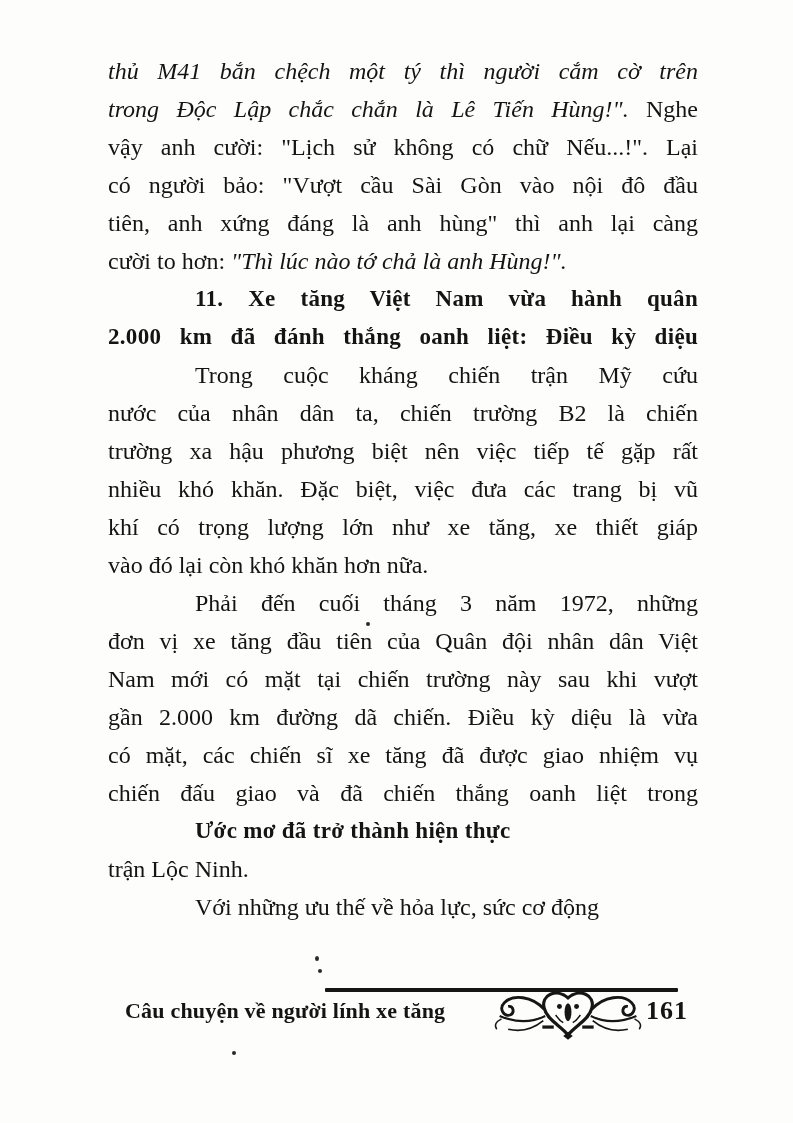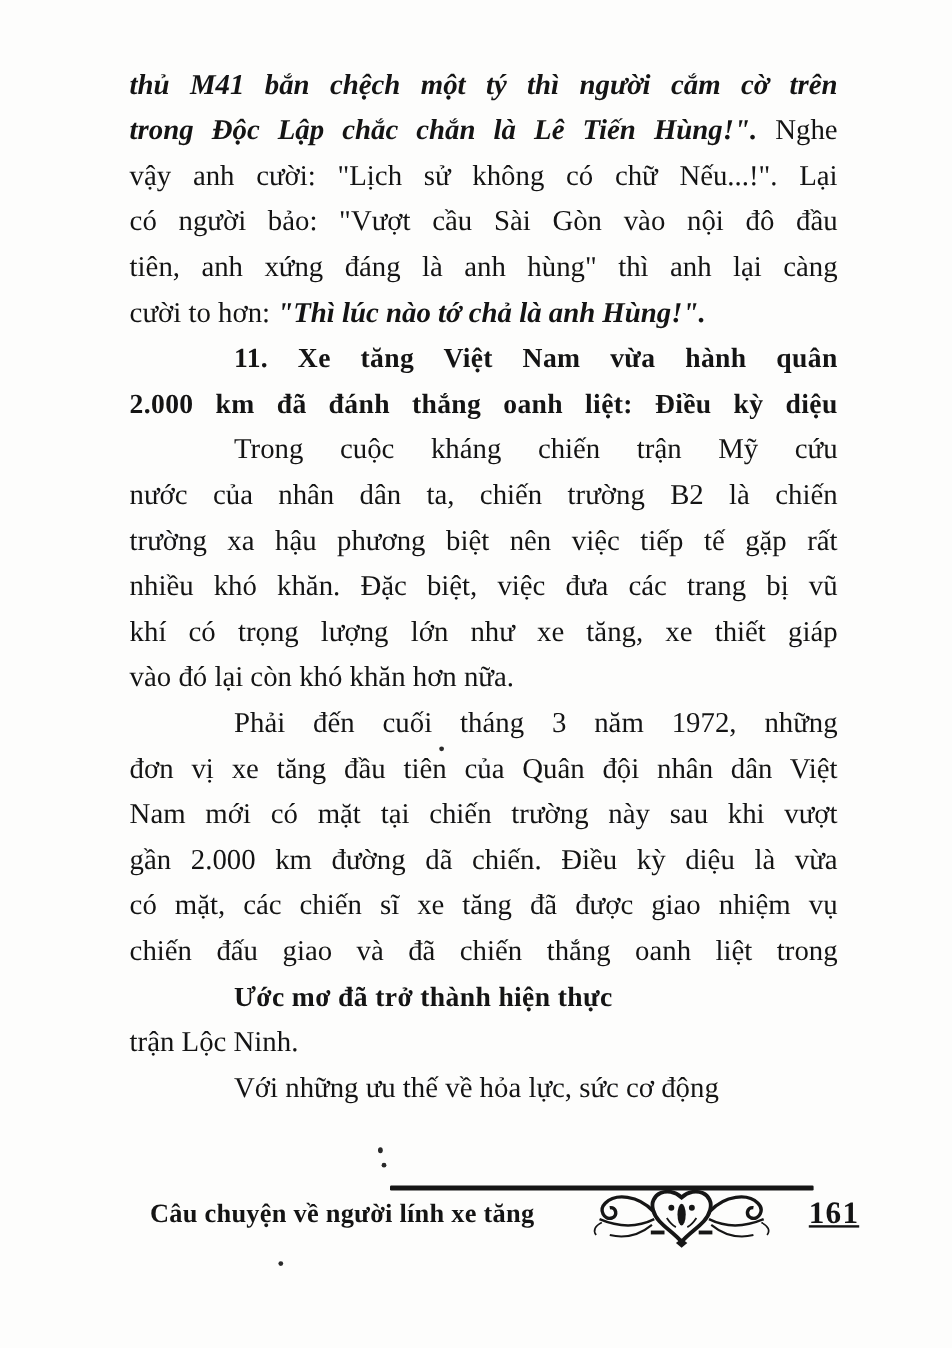--- a/index.html
+++ b/index.html
@@ -11,27 +11,27 @@
   }
   .page{position:absolute;inset:0;}
   .body-text{
     position:absolute;left:108px;top:52px;width:590px;
     font-size:24px;line-height:38px;
   }
   .ln{white-space:pre-wrap;}
   .j{text-align:justify;text-align-last:justify;}
   .ind{text-indent:87px;}
   .b{font-weight:bold;font-size:23px;letter-spacing:.3px;}
-  .it{font-style:italic;font-weight:bold;}
+  .it{font-style:italic;}
   
   .footer{position:absolute;left:0;top:984px;width:656px;height:70px;}
   .footer-rule{position:absolute;left:325px;top:4px;width:353px;height:4px;background:#161616;border-radius:1px;}
   .footer-title{position:absolute;left:125px;top:14px;font-weight:bold;font-size:22px;letter-spacing:.2px;}
   .footer-ornament{position:absolute;left:492px;top:6px;width:152px;height:50px;}
-  .page-number{position:absolute;left:674px;top:12px;font-weight:bold;font-size:26px;letter-spacing:1px;text-decoration:underline;}
+  .page-number{position:absolute;left:646px;top:12px;font-weight:bold;font-size:26px;letter-spacing:1px;}
   
   .speck{position:absolute;background:#2a2a2a;border-radius:50%;}
   .speck.s1{left:315px;top:956px;width:4px;height:5px;}
   .speck.s2{left:318px;top:969px;width:4px;height:4px;}
   .speck.s3{left:366px;top:622px;width:4px;height:4px;}
   .speck.s4{left:232px;top:1051px;width:4px;height:4px;}
 </style>
 </head>
 <body>
 

